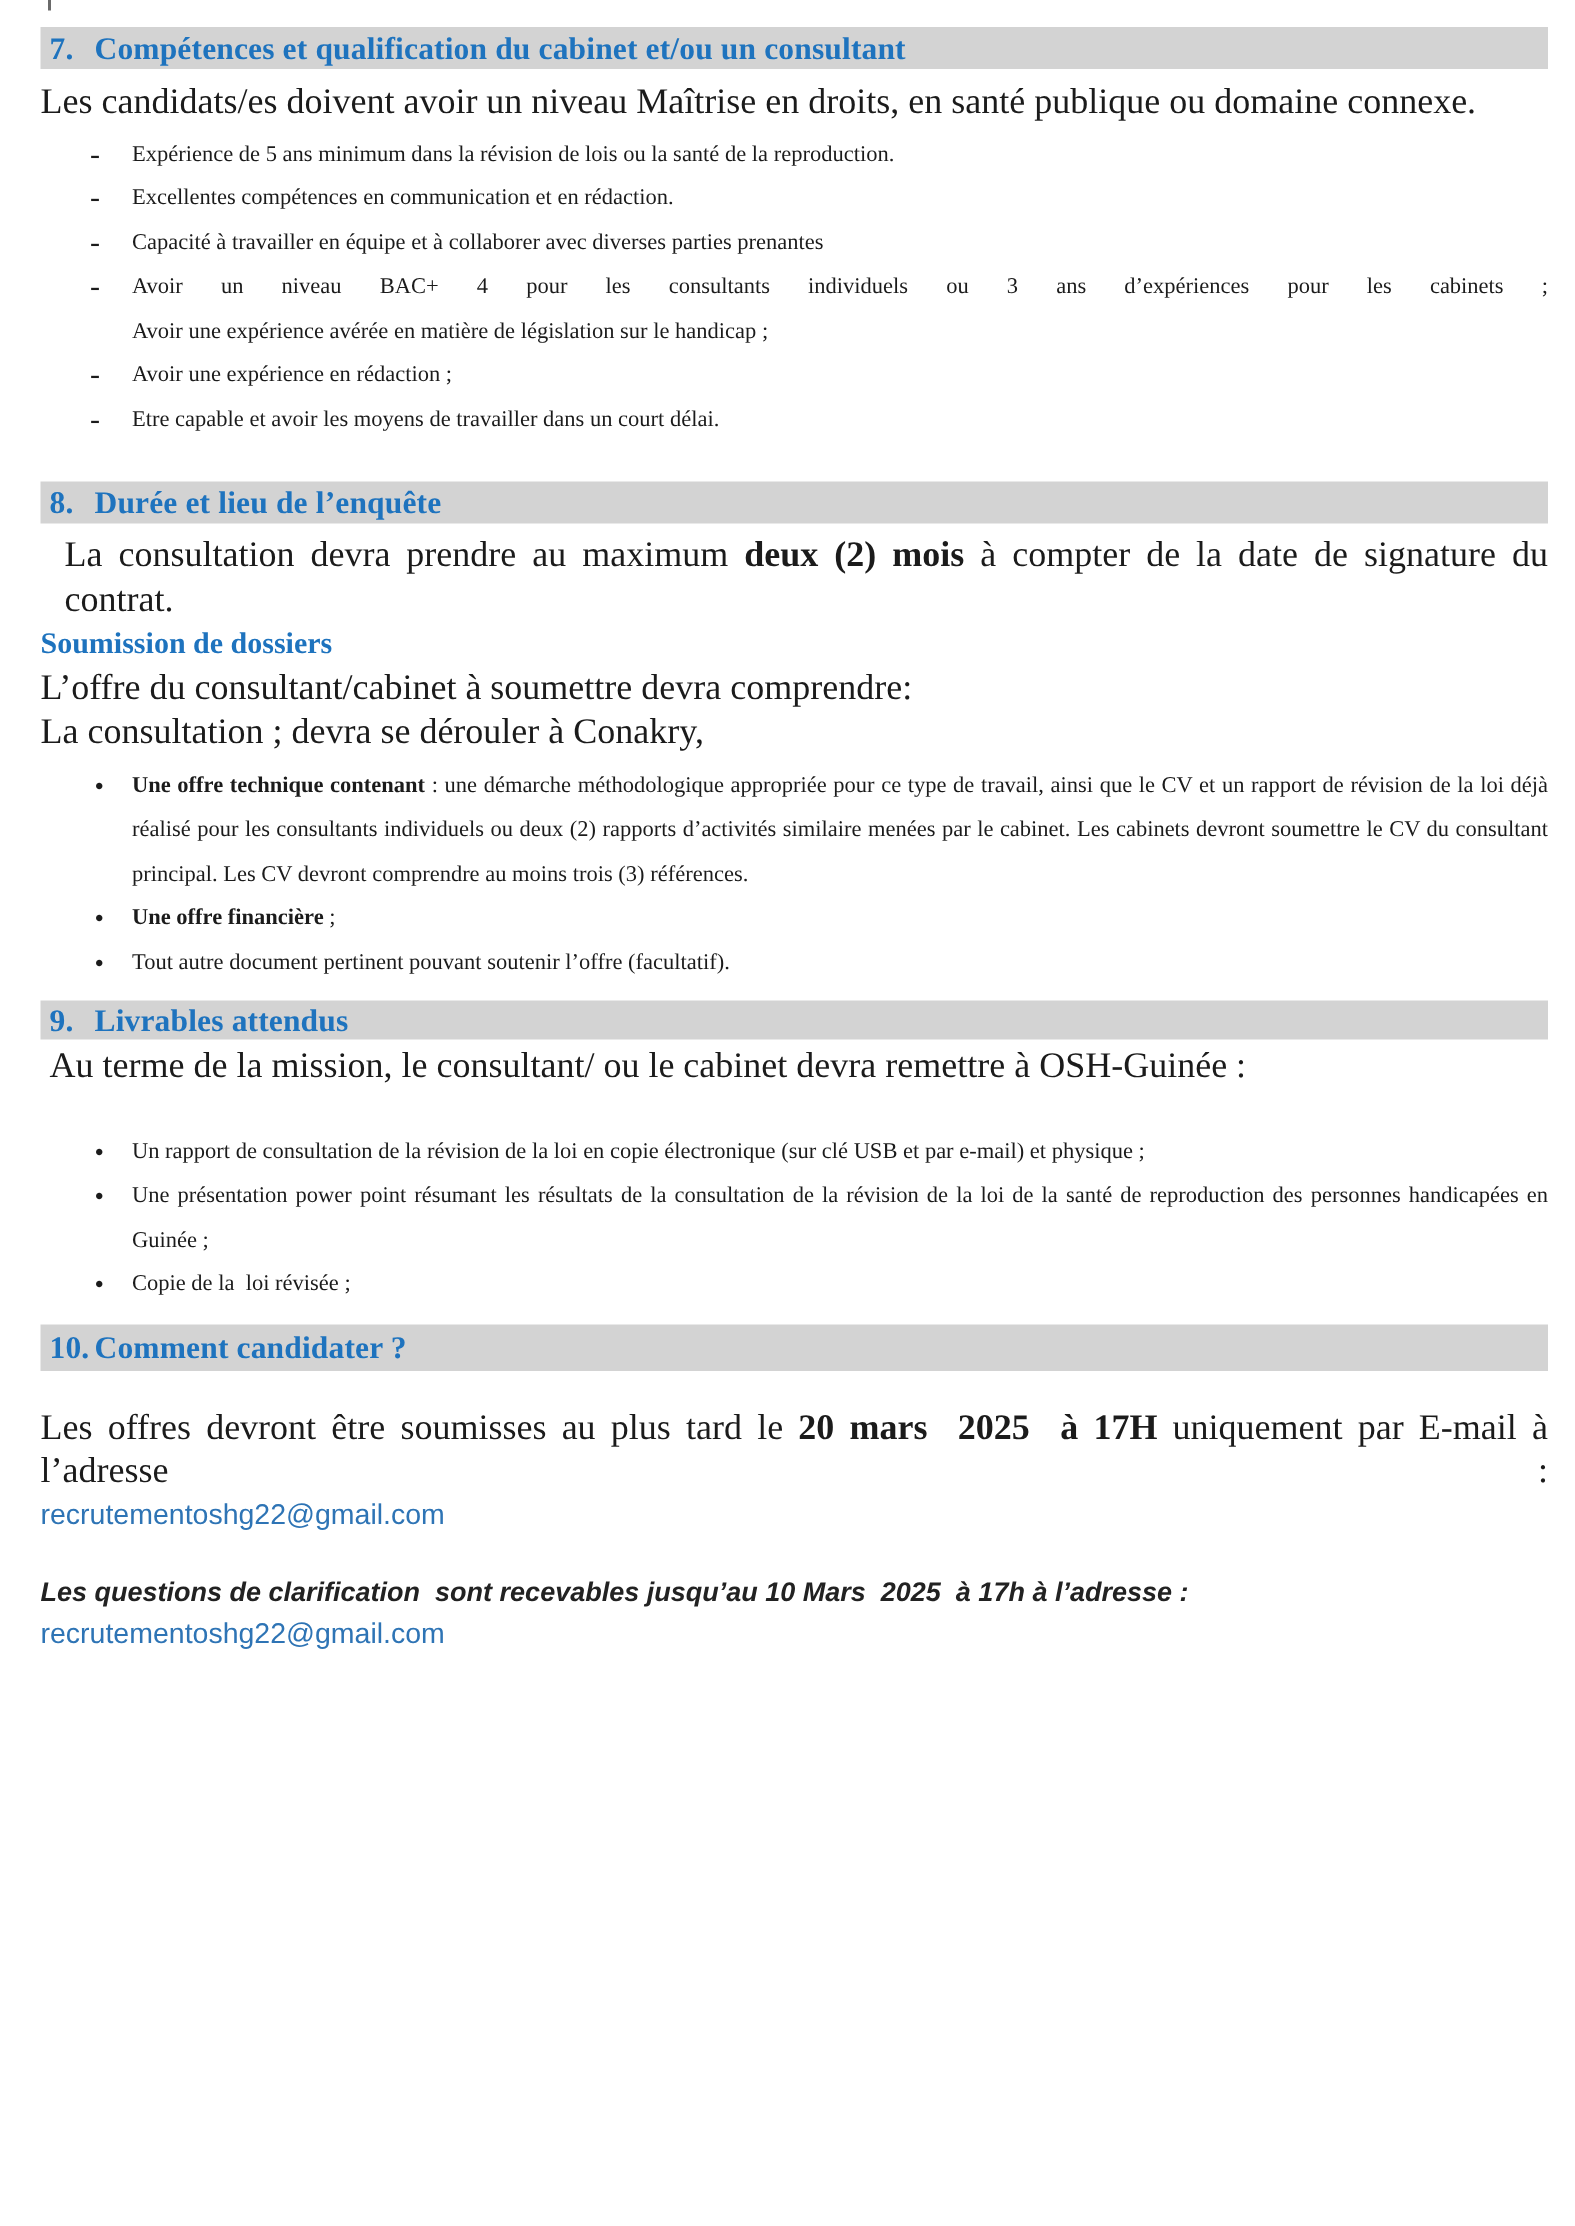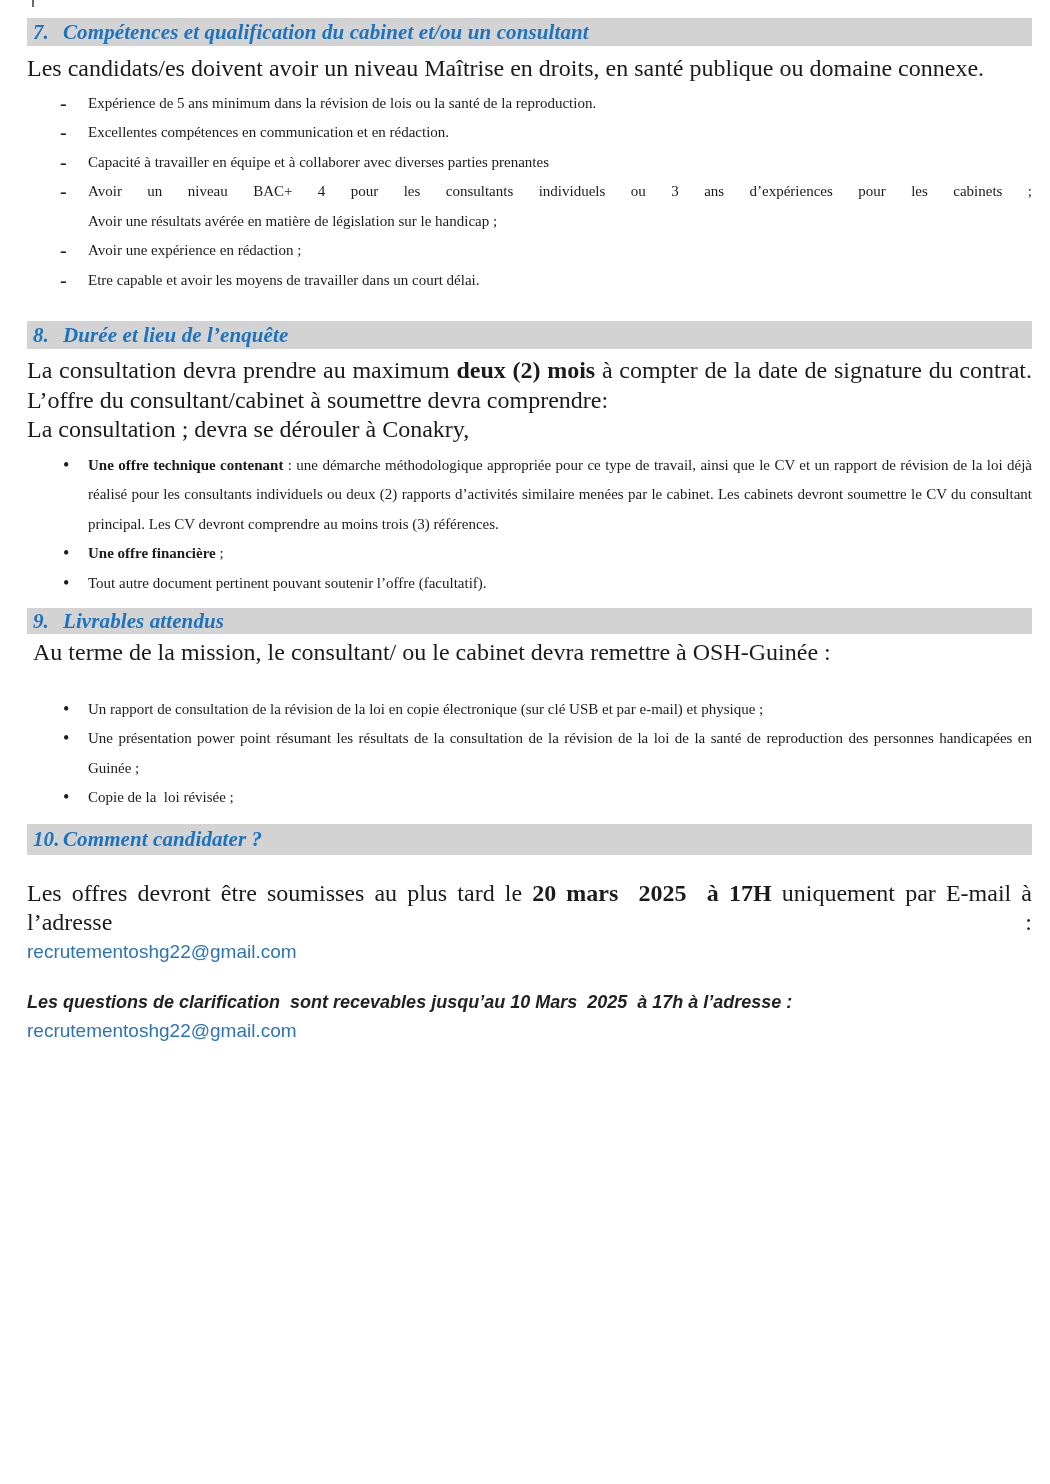--- a/index.html
+++ b/index.html
@@ -11,21 +11,20 @@
   .tick { position:absolute; left:32px; top:0; width:2px; height:7px; background:#6a6a6a; }
   .content { position:absolute; left:27px; top:0; width:1005px; }
 
   .hbar {
     background:var(--bar-gray,#d3d3d3);
     height:28px; line-height:28px;
     font-weight:bold; font-size:21px;
     color:var(--heading-blue,#1e73be);
     padding-left:6px;
     letter-spacing:0.1px;
-    font-style:italic;
   }
   .hnum { display:inline-block; min-width:30px; }
 
   .body  { font-size:24px; line-height:29.5px; margin:0; }
   .pre   { white-space:pre-wrap; }
   .jfull { text-align:justify; text-align-last:justify; }
   .just  { text-align:justify; }
 
   .subhead {
     color:var(--heading-blue,#1e73be);
@@ -34,21 +33,21 @@
 
   .li { position:relative; padding-left:61px; }
   .li .mark { position:absolute; left:33px; top:0; font-size:20px; line-height:29.5px; }
   .li.bul .mark { left:36px; font-size:18px; }
   .li .txt { display:block; font-size:15px; line-height:29.5px; }
 
   .bar7  { margin-top:18px; }
   .p-s7i { margin-top:8px; }
   .dlist { margin-top:5px; }
   .bar8  { margin-top:26px; }
-  .p-s8  { margin-top:7px; }
+  .p-s8  { margin-top:7px;margin-left:16px; }
   .blist8{ margin-top:6px; }
   .bar9  { margin-top:10px; height:26px; line-height:26px; }
   .p-s9i { margin-top:4px; }
   .blist9{ margin-top:27px; }
   .bar10 { margin-top:11px; height:31px; line-height:31px; }
   .p-s10 { margin-top:24px; }
 
   .linkline { margin:0; line-height:28px; }
   .link {
     font-family:"Liberation Sans", sans-serif;
@@ -89,36 +88,37 @@
       <div class="li">
         <span class="mark">-</span>
         <span class="txt">Capacité à travailler en équipe et à collaborer avec diverses parties prenantes</span>
       </div>
       <div class="li">
         <span class="mark">-</span>
         <span class="txt jfull">Avoir un niveau BAC+ 4 pour les consultants individuels ou 3 ans d’expériences pour les cabinets ;</span>
       </div>
       <div class="li">
         <span class="mark"></span>
-        <span class="txt">Avoir une résultats avérée en matière de législation sur le handicap ;</span>
+        <span class="txt">Avoir une expérience avérée en matière de législation sur le handicap ;</span>
       </div>
       <div class="li">
         <span class="mark">-</span>
         <span class="txt">Avoir une expérience en rédaction ;</span>
       </div>
       <div class="li">
         <span class="mark">-</span>
         <span class="txt">Etre capable et avoir les moyens de travailler dans un court délai.</span>
       </div>
     </div>
 
     <div class="hbar bar8">
       <span class="hnum">8.</span><span class="htitle">Durée et lieu de l’enquête</span>
     </div>
     <p class="body p-s8 jfull"><span>La consultation devra prendre au maximum </span><b>deux (2) mois</b><span> à compter de la date de signature du contrat.</span></p>
+    <p class="subhead">Soumission de dossiers</p>
     <p class="body">L’offre du consultant/cabinet à soumettre devra comprendre:</p>
     <p class="body">La consultation ; devra se dérouler à Conakry,</p>
 
     <div class="blist8">
       <div class="li bul">
         <span class="mark">•</span>
         <span class="txt just"><b>Une offre technique contenant</b><span> : une démarche méthodologique appropriée pour ce type de travail, ainsi que le CV et un rapport de révision de la loi déjà réalisé pour les consultants individuels ou deux (2) rapports d’activités similaire menées par le cabinet. Les cabinets devront soumettre le CV du consultant principal. Les CV devront comprendre au moins trois (3) références.</span></span>
       </div>
       <div class="li bul">
         <span class="mark">•</span>

